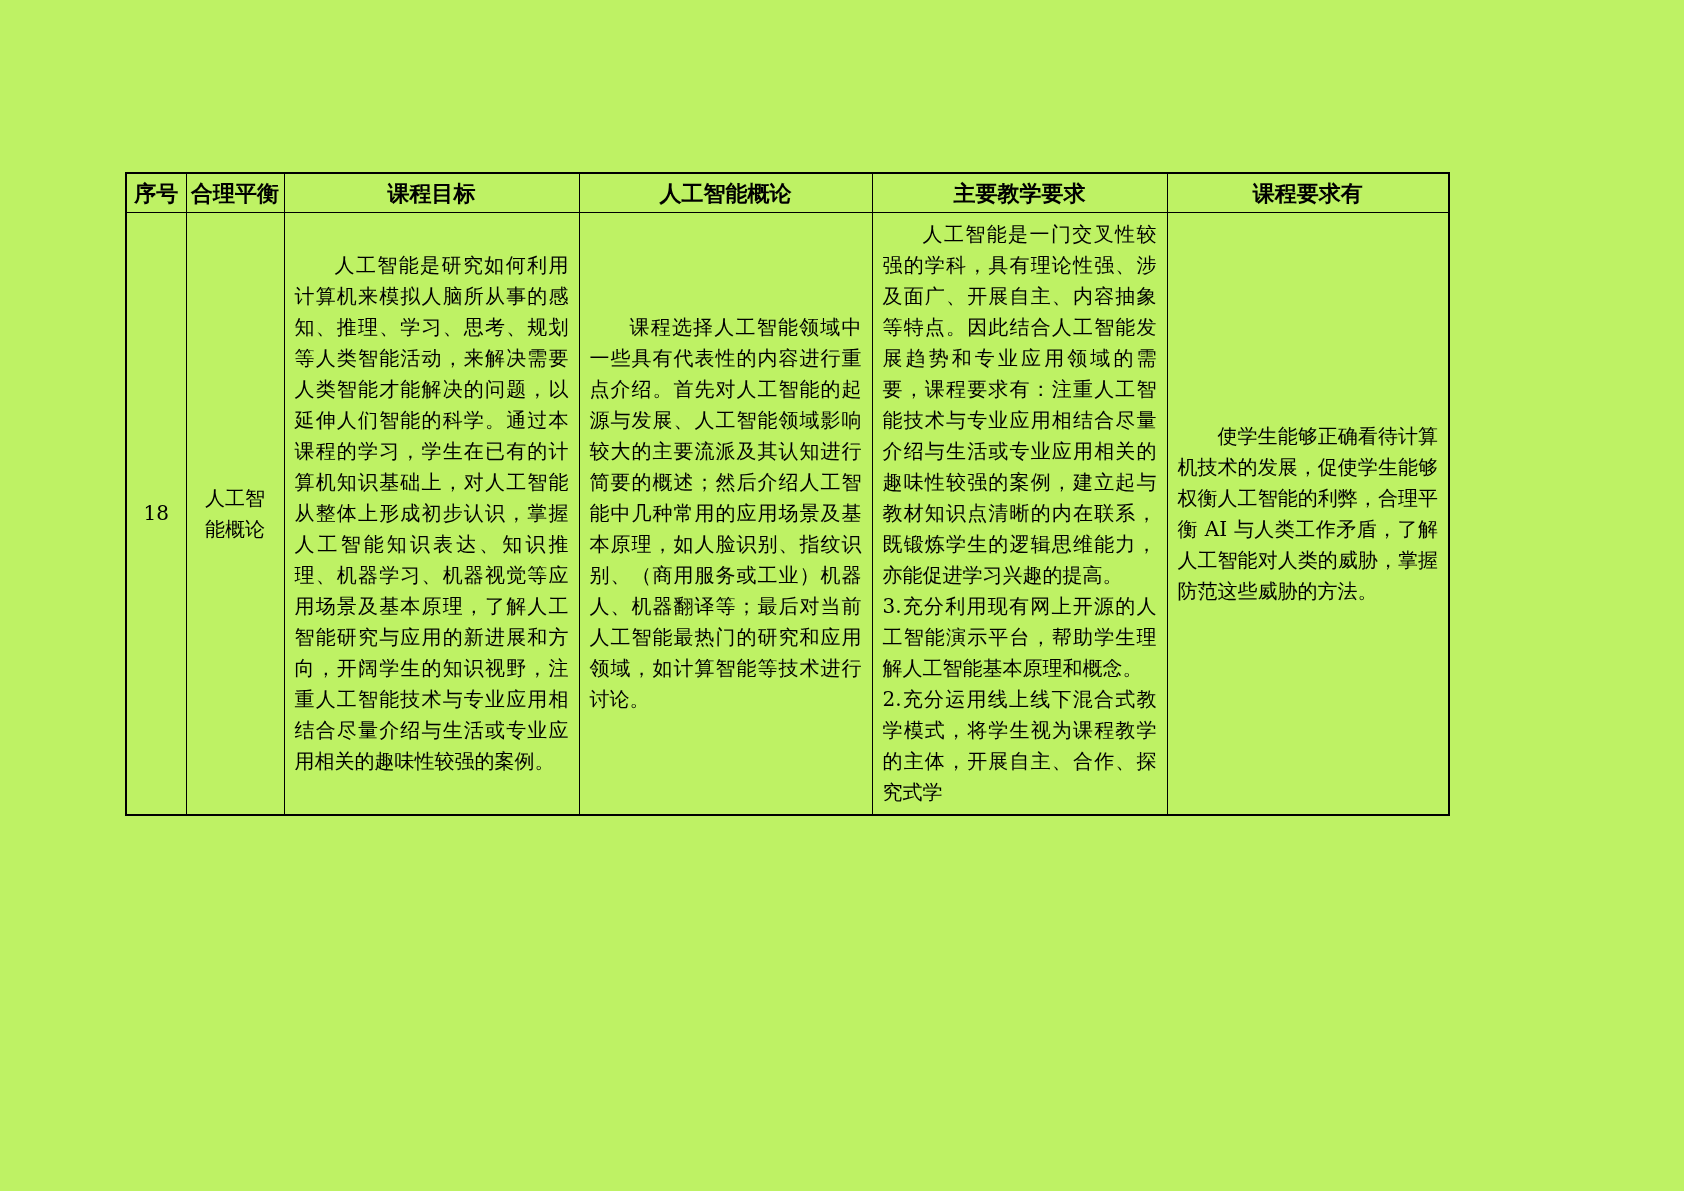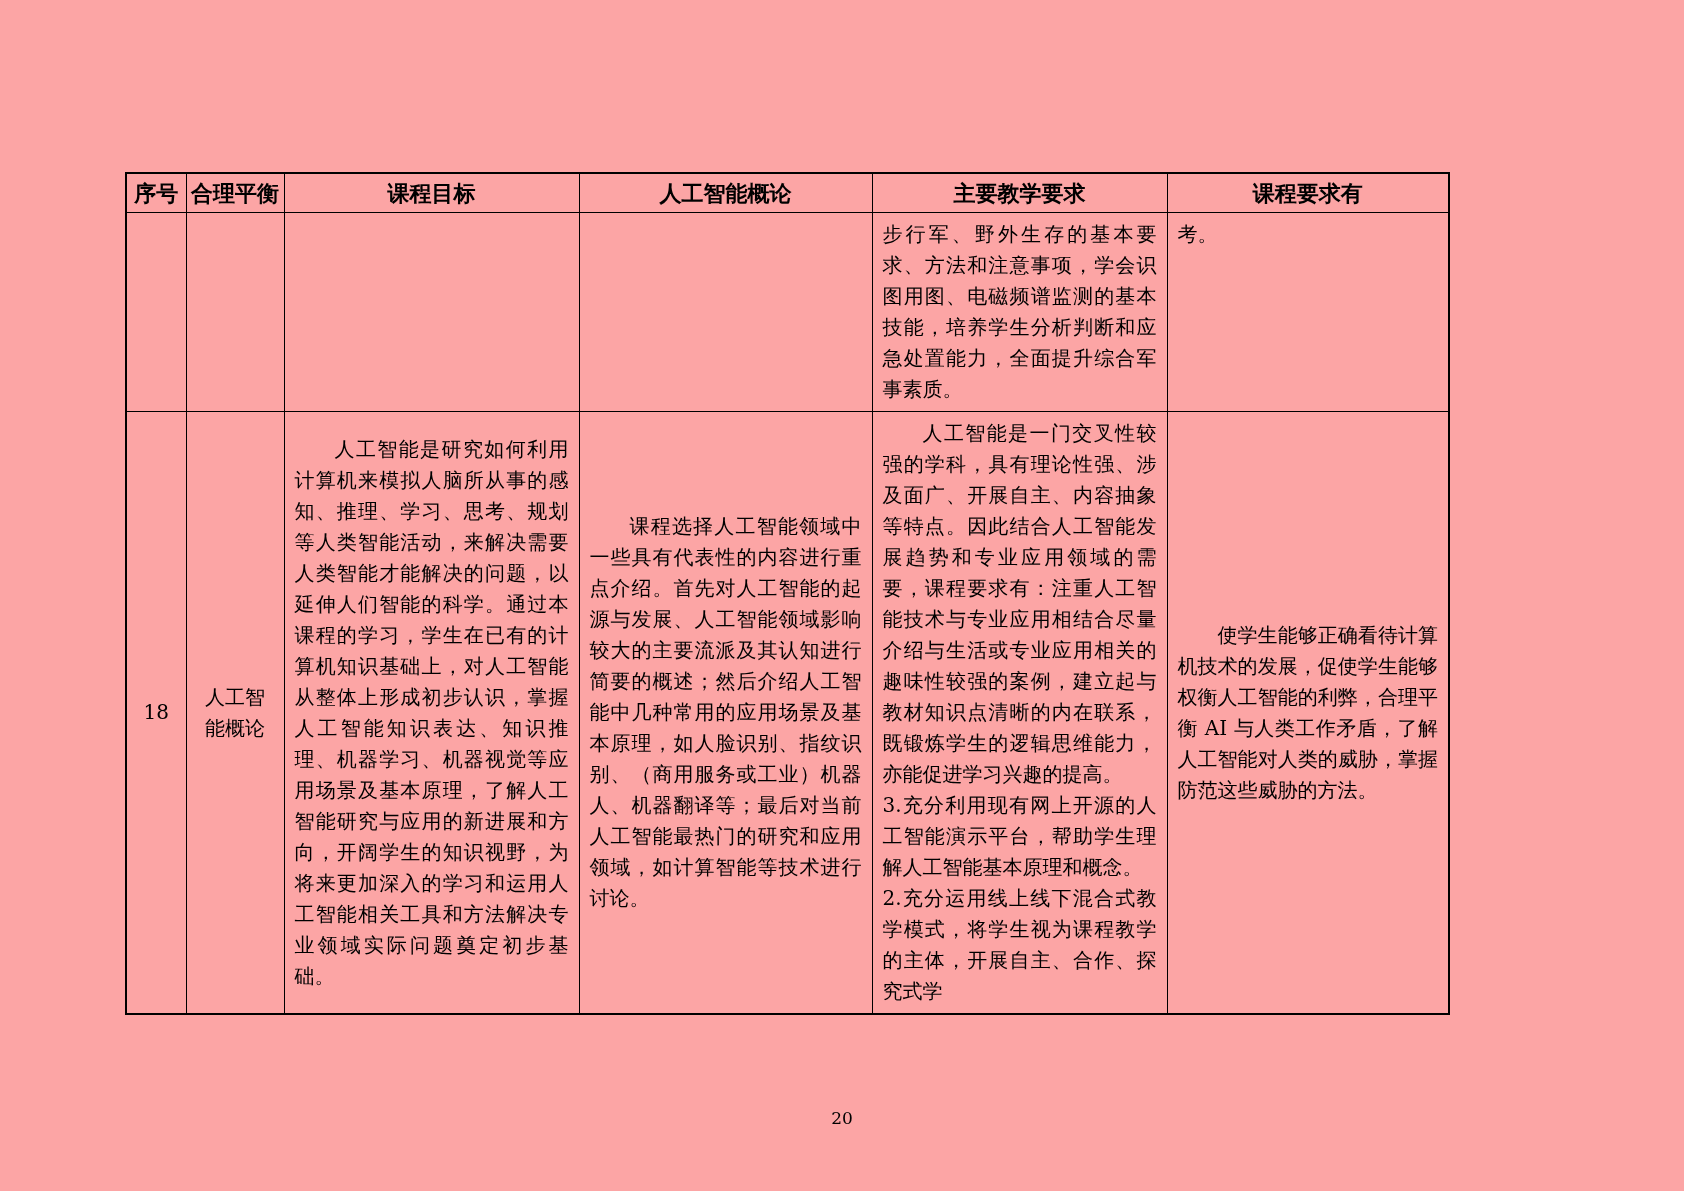--- a/index.html
+++ b/index.html
@@ -4,21 +4,21 @@
 <style>
   html, body {
     margin: 0;
     padding: 0;
     background: #ffffff;
   }
   .page {
     position: relative;
     width: 1684px;
     height: 1191px;
-    background: #fca5a5;
+    background: #bef264;
     overflow: hidden;
     font-family: "DejaVu Serif", "Liberation Serif", serif;
     color: #000000;
   }
   table.doc-table {
     position: absolute;
     left: 125px;
     top: 172px;
     width: 1323px;
     border-collapse: collapse;
@@ -88,48 +88,35 @@
       <tr>
         <th>序号</th>
         <th>合理平衡</th>
         <th>课程目标</th>
         <th>人工智能概论</th>
         <th>主要教学要求</th>
         <th>课程要求有</th>
       </tr>
     </thead>
     <tbody>
-      <tr class="row-cont" style="height:155px;">
-        <td class="center"></td>
-        <td class="center"></td>
-        <td></td>
-        <td></td>
-        <td>
-          <p class="noindent">步行军、野外生存的基本要求、方法和注意事项，学会识图用图、电磁频谱监测的基本技能，培养学生分析判断和应急处置能力，全面提升综合军事素质。</p>
-        </td>
-        <td>
-          <p class="noindent">考。</p>
-        </td>
-      </tr>
       <tr class="row-18">
         <td class="center">18</td>
         <td class="center">人工智能概论</td>
         <td>
-          <p class="indent">人工智能是研究如何利用计算机来模拟人脑所从事的感知、推理、学习、思考、规划等人类智能活动，来解决需要人类智能才能解决的问题，以延伸人们智能的科学。通过本课程的学习，学生在已有的计算机知识基础上，对人工智能从整体上形成初步认识，掌握人工智能知识表达、知识推理、机器学习、机器视觉等应用场景及基本原理，了解人工智能研究与应用的新进展和方向，开阔学生的知识视野，为将来更加深入的学习和运用人工智能相关工具和方法解决专业领域实际问题奠定初步基础。</p>
+          <p class="indent">人工智能是研究如何利用计算机来模拟人脑所从事的感知、推理、学习、思考、规划等人类智能活动，来解决需要人类智能才能解决的问题，以延伸人们智能的科学。通过本课程的学习，学生在已有的计算机知识基础上，对人工智能从整体上形成初步认识，掌握人工智能知识表达、知识推理、机器学习、机器视觉等应用场景及基本原理，了解人工智能研究与应用的新进展和方向，开阔学生的知识视野，注重人工智能技术与专业应用相结合尽量介绍与生活或专业应用相关的趣味性较强的案例。</p>
         </td>
         <td>
           <p class="indent">课程选择人工智能领域中一些具有代表性的内容进行重点介绍。首先对人工智能的起源与发展、人工智能领域影响较大的主要流派及其认知进行简要的概述；然后介绍人工智能中几种常用的应用场景及基本原理，如人脸识别、指纹识别、（商用服务或工业）机器人、机器翻译等；最后对当前人工智能最热门的研究和应用领域，如计算智能等技术进行讨论。</p>
         </td>
         <td>
           <p class="indent">人工智能是一门交叉性较强的学科，具有理论性强、涉及面广、开展自主、内容抽象等特点。因此结合人工智能发展趋势和专业应用领域的需要，课程要求有：注重人工智能技术与专业应用相结合尽量介绍与生活或专业应用相关的趣味性较强的案例，建立起与教材知识点清晰的内在联系，既锻炼学生的逻辑思维能力，亦能促进学习兴趣的提高。</p>
           <p class="noindent">3.充分利用现有网上开源的人工智能演示平台，帮助学生理解人工智能基本原理和概念。</p>
           <p class="noindent">2.充分运用线上线下混合式教学模式，将学生视为课程教学的主体，开展自主、合作、探究式学</p>
         </td>
         <td>
           <p class="indent">使学生能够正确看待计算机技术的发展，促使学生能够权衡人工智能的利弊，合理平衡 AI 与人类工作矛盾，了解人工智能对人类的威胁，掌握防范这些威胁的方法。</p>
         </td>
       </tr>
     </tbody>
   </table>
 
-  <div class="page-number">20</div>
 
 </div>
 
 </body></html>

